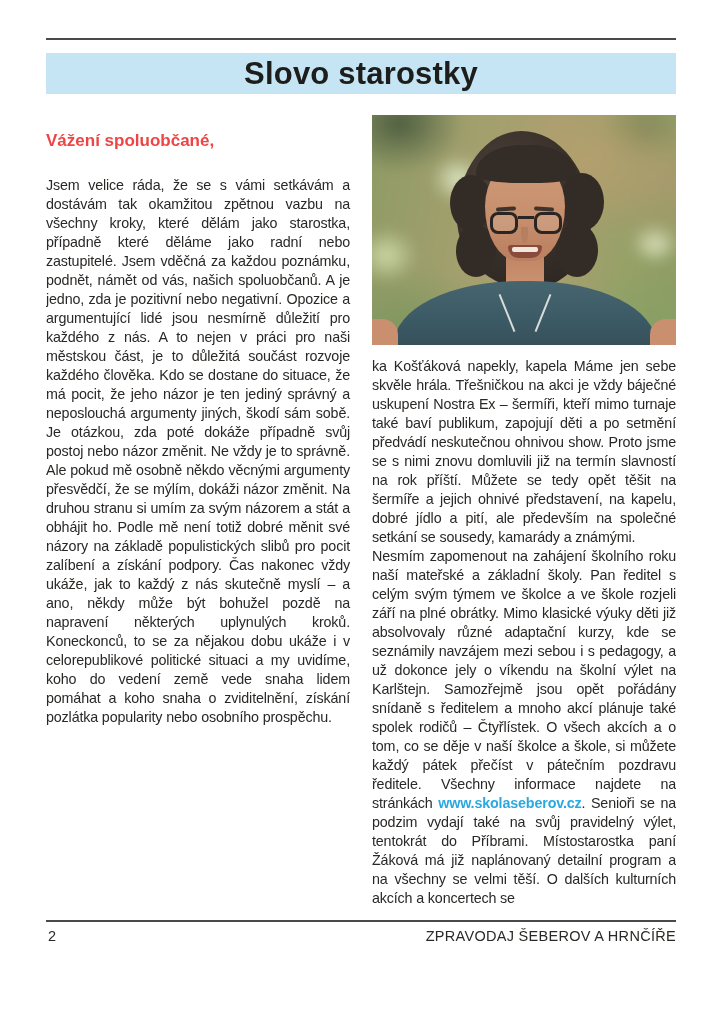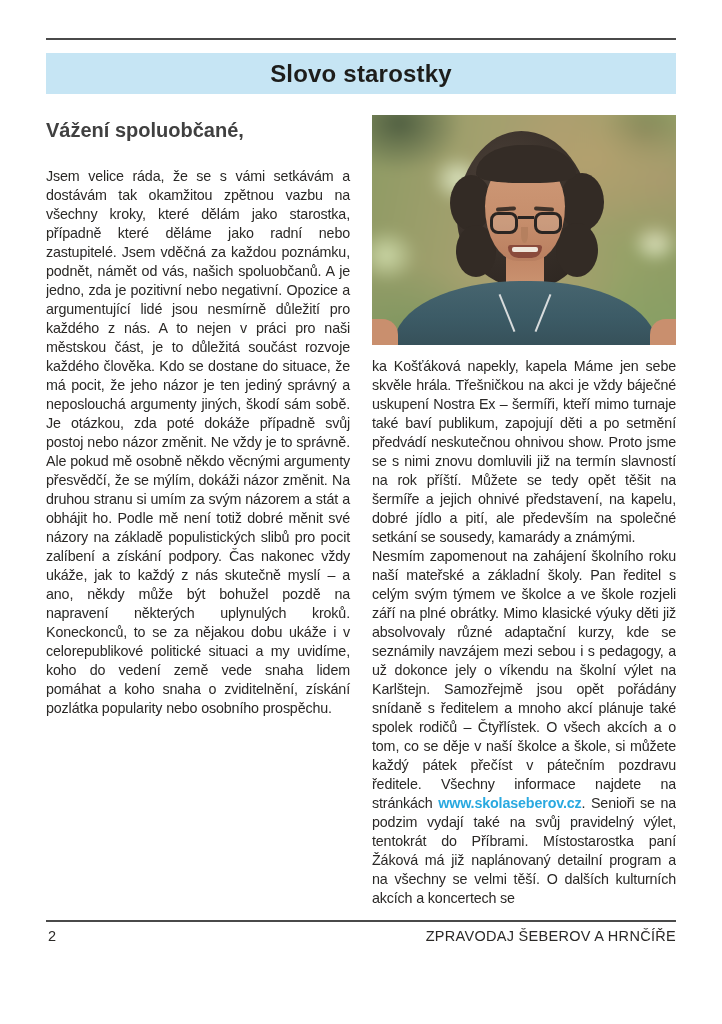--- a/index.html
+++ b/index.html
@@ -16,29 +16,29 @@
   .kicker{
     font-size:15px;letter-spacing:1.2px;color:#2f2d2b;
     font-weight:400;
   }
   .rule{height:2px;background:var(--rule,#4a4a4a);margin-top:4px;}
   .banner{
     margin-top:13px;height:41px;background:var(--banner,#c6e5f4);
     display:flex;align-items:center;justify-content:center;
   }
   .banner h1{
-    margin:0;font-size:24px;font-weight:700;color:#1d1d1b;
+    margin:0;font-size:31px;font-weight:700;color:#1d1d1b;
     letter-spacing:0.2px;font-family:"Liberation Sans", sans-serif;
   }
   .content{
     display:flex;gap:22px;margin-top:21px;height:805px;overflow:hidden;
   }
   .col{width:304px;flex:0 0 304px;}
   .greeting{
-    font-weight:700;font-size:20px;margin:4px 0 25px 0;color:#404040;
+    font-weight:700;font-size:17px;margin:16px 0 25px 0;color:#ef4444;
   }
   .bodytext p{
     margin:0;font-size:14.3px;line-height:19px;letter-spacing:-0.15px;
     text-align:justify;color:#2a2826;
   }
   .bodytext a.weblink{
     color:var(--link,#29a9e0);font-weight:700;text-decoration:none;margin-top:8px;
   }
   
   .photo{

